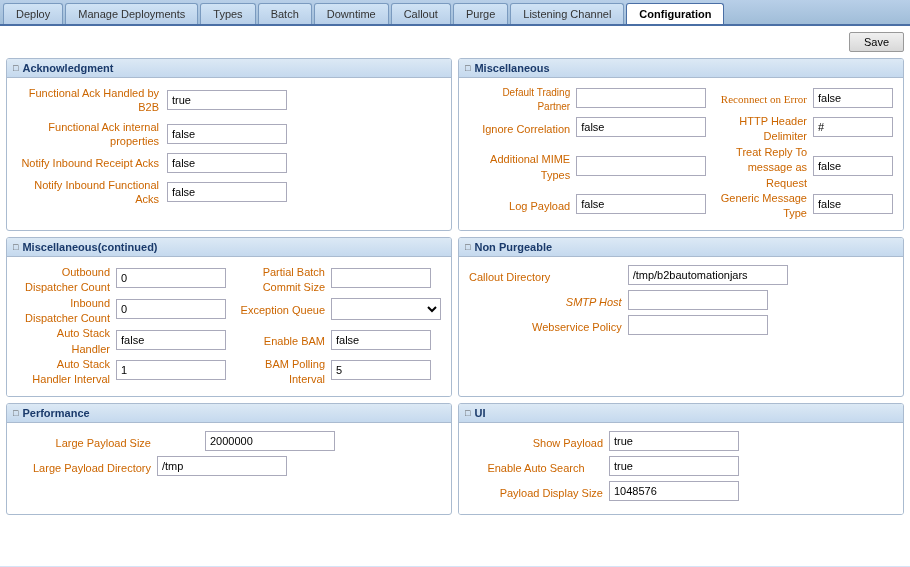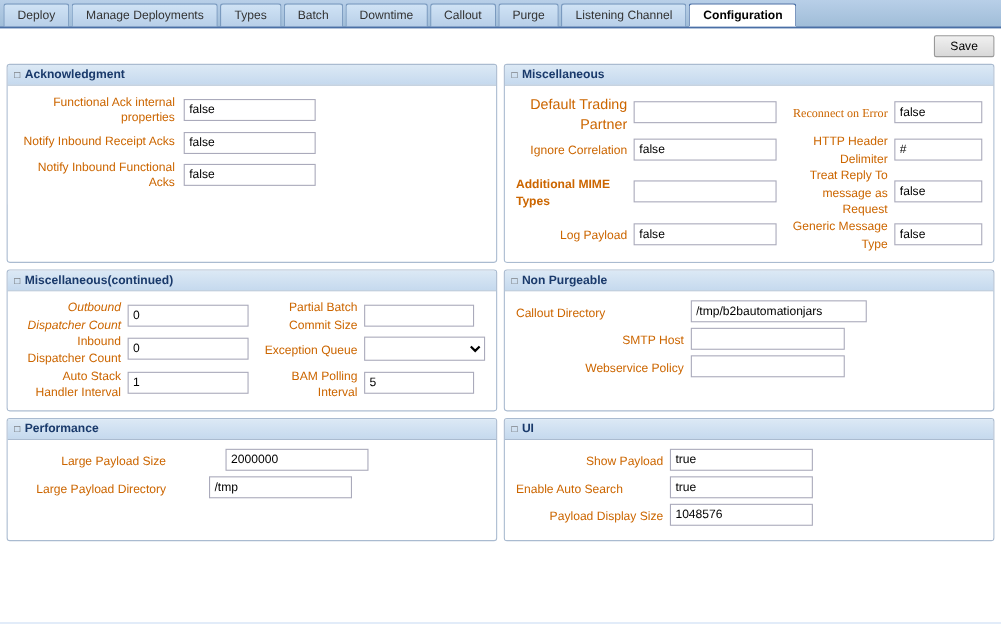--- a/index.html
+++ b/index.html
@@ -137,20 +137,24 @@
 
   <div class="panels-grid">
 
     <div class="panel">
       <div class="panel-header">
         <span class="minus-icon panel-header-icon">□</span>
         <span>Acknowledgment</span>
       </div>
       <div class="panel-body">
 
+        <div class="ack-row">
+          <div class="ack-label">Functional Ack Handled by B2B</div>
+          <input class="form-input form-input-medium" type="text" value="true" style="">
+        </div>
 
         <div class="ack-row">
           <div class="ack-label">Functional Ack internal properties</div>
           <input class="form-input form-input-medium" type="text" value="false" style="">
         </div>
 
         <div class="ack-row">
           <div class="ack-label">Notify Inbound Receipt Acks</div>
           <input class="form-input form-input-medium" type="text" value="false" style="">
         </div>
@@ -164,41 +168,41 @@
 
     <div class="panel">
       <div class="panel-header">
         <span class="minus-icon panel-header-icon">□</span>
         <span>Miscellaneous</span>
       </div>
       <div class="panel-body">
         <table style="width:100%; border-collapse: collapse;">
           <tbody>
               <tr>
-            <td style="text-align:right; padding-right:6px; color:#cc6600; width:110px; line-height:1.4; vertical-align:middle; font-size:13px;">Default Trading Partner</td>
+            <td style="text-align:right; padding-right:6px; color:#cc6600; width:110px; line-height:1.4; vertical-align:middle; font-size:10px;">Default Trading Partner</td>
             <td style="vertical-align:middle; padding-bottom:4px;">
               <input class="form-input" style="width: 130px;" type="text" value="">
             </td>
             <td style="text-align:right; padding-right:6px; color:#cc6600; width:110px; line-height:1.4; vertical-align:middle; font-size:11px;font-family:Liberation Serif, serif;">Reconnect on Error</td>
             <td style="vertical-align:middle; padding-bottom:4px;">
               <input class="form-input" style="width: 80px;" type="text" value="false">
             </td>
           </tr>
           <tr>
             <td style="text-align:right; padding-right:6px; color:#cc6600; line-height:1.4; vertical-align:middle; font-size:11px;">Ignore Correlation</td>
             <td style="vertical-align:middle; padding-bottom:4px;">
               <input class="form-input" style="width: 130px;" type="text" value="false">
             </td>
             <td style="text-align:right; padding-right:6px; color:#cc6600; line-height:1.4; vertical-align:middle; font-size:11px;">HTTP Header Delimiter</td>
             <td style="vertical-align:middle; padding-bottom:4px;">
               <input class="form-input" style="width: 80px;" type="text" value="#">
             </td>
           </tr>
           <tr>
-            <td style="padding-right:6px; color:#cc6600; line-height:1.4; vertical-align:middle; font-size:11px;font-weight:bold;">Additional MIME Types</td>
+            <td style="text-align:right; padding-right:6px; color:#cc6600; line-height:1.4; vertical-align:middle; font-size:11px;">Additional MIME Types</td>
             <td style="vertical-align:middle; padding-bottom:4px;">
               <input class="form-input" style="width: 130px;" type="text" value="">
             </td>
             <td style="text-align:right; padding-right:6px; color:#cc6600; line-height:1.4; vertical-align:middle; font-size:11px;">Treat Reply To message as Request</td>
             <td style="vertical-align:middle; padding-bottom:4px;">
               <input class="form-input" style="width: 80px;" type="text" value="false">
             </td>
           </tr>
           <tr>
             <td style="text-align:right; padding-right:6px; color:#cc6600; line-height:1.4; vertical-align:middle; font-size:11px;">Log Payload</td>
@@ -217,40 +221,50 @@
 
     <div class="panel">
       <div class="panel-header">
         <span class="minus-icon panel-header-icon">□</span>
         <span>Miscellaneous(continued)</span>
       </div>
       <div class="panel-body">
         <table style="width:100%; border-collapse:collapse;">
           <tbody>
               <tr>
-            <td style="text-align:right; padding-right:6px; color:#cc6600; width:115px; line-height:1.4; vertical-align:middle; font-size:11px;font-style:italic;">Outbound Dispatcher Count</td>
+            <td style="text-align:right; padding-right:6px; color:#cc6600; width:115px; line-height:1.4; vertical-align:middle; font-size:11px;">Outbound Dispatcher Count</td>
             <td style="vertical-align:middle; padding-bottom:4px; width:120px;">
               <input class="form-input" style="width: 110px;" type="text" value="0">
             </td>
             <td style="text-align:right; padding-right:6px; color:#cc6600; width:115px; line-height:1.4; vertical-align:middle; font-size:11px;">Partial Batch Commit Size</td>
             <td style="vertical-align:middle; padding-bottom:4px;">
               <input class="form-input" style="width: 100px;" type="text" value="">
             </td>
           </tr>
           <tr>
             <td style="text-align:right; padding-right:6px; color:#cc6600; line-height:1.4; vertical-align:middle; font-size:11px;">Inbound Dispatcher Count</td>
             <td style="vertical-align:middle; padding-bottom:4px;">
               <input class="form-input" style="width: 110px;" type="text" value="0">
             </td>
             <td style="text-align:right; padding-right:6px; color:#cc6600; line-height:1.4; vertical-align:middle; font-size:11px;">Exception Queue</td>
             <td style="vertical-align:middle; padding-bottom:4px;">
               <select class="form-input" style="width:110px;"></select>
             </td>
           </tr>
           <tr>
+            <td style="text-align:right; padding-right:6px; color:#cc6600; line-height:1.4; vertical-align:middle; font-size:11px;">Auto Stack Handler</td>
+            <td style="vertical-align:middle; padding-bottom:4px;">
+              <input class="form-input" style="width: 110px;" type="text" value="false">
+            </td>
+            <td style="text-align:right; padding-right:6px; color:#cc6600; line-height:1.4; vertical-align:middle; font-size:11px;">Enable BAM</td>
+            <td style="vertical-align:middle; padding-bottom:4px;">
+              <input class="form-input" style="width: 100px;" type="text" value="false">
+            </td>
+          </tr>
+          <tr>
             <td style="text-align:right; padding-right:6px; color:#cc6600; line-height:1.4; vertical-align:middle; font-size:11px;">Auto Stack Handler Interval</td>
             <td style="vertical-align:middle; padding-bottom:4px;">
               <input class="form-input" style="width: 110px;" type="text" value="1">
             </td>
             <td style="text-align:right; padding-right:6px; color:#cc6600; line-height:1.4; vertical-align:middle; font-size:11px;">BAM Polling Interval</td>
             <td style="vertical-align:middle; padding-bottom:4px;">
               <input class="form-input" style="width: 100px;" type="text" value="5">
             </td>
           </tr>
         </tbody>
@@ -266,21 +280,21 @@
       <div class="panel-body">
         <table style="width:100%; border-collapse:collapse;">
           <tbody>
           <tr>
             <td style="text-align:left; padding-right:6px; color:#cc6600; line-height:1.4; vertical-align:middle; font-size:11px;">Callout Directory</td>
             <td style="vertical-align:middle; padding-bottom:5px;">
               <input class="form-input" style="width: 160px;" type="text" value="/tmp/b2bautomationjars">
             </td>
           </tr>
           <tr>
-            <td style="text-align:right; padding-right:6px; color:#cc6600; line-height:1.4; vertical-align:middle; font-size:11px;">SMTP Host</td>
+            <td style="text-align:right; padding-right:6px; color:#cc6600; line-height:1.4; vertical-align:middle; font-size:11px;font-style:italic;">SMTP Host</td>
             <td style="vertical-align:middle; padding-bottom:5px;">
               <input class="form-input" style="width: 140px;" type="text" value="">
             </td>
           </tr>
           <tr>
             <td style="text-align:right; padding-right:6px; color:#cc6600; line-height:1.4; vertical-align:middle; font-size:11px;">Webservice Policy</td>
             <td style="vertical-align:middle; padding-bottom:5px;">
               <input class="form-input" style="width: 140px;" type="text" value="">
             </td>
           </tr>
@@ -299,21 +313,21 @@
           <tbody>
               <tr>
             <td style="text-align:right; padding-right:6px; color:#cc6600; width:140px; line-height:1.4; vertical-align:middle; font-size:11px;">Large Payload Size</td>
             <td style="vertical-align:middle; padding-bottom:5px;padding-left:48px;">
               <input class="form-input" style="width: 130px;" type="text" value="2000000">
             </td>
           </tr>
           <tr>
             <td style="text-align:right; padding-right:6px; color:#cc6600; line-height:1.4; vertical-align:middle; font-size:11px;">Large Payload Directory</td>
             <td style="vertical-align:middle; padding-bottom:5px;">
-              <input class="form-input" style="width: 130px; margin-left: 33px;" type="text" value="/tmp">
+              <input class="form-input" style="width: 130px;" type="text" value="/tmp">
             </td>
           </tr>
         </tbody>
           </table>
       </div>
     </div>
 
     <div class="panel">
       <div class="panel-header">
         <span class="minus-icon panel-header-icon">□</span>
@@ -322,21 +336,21 @@
       <div class="panel-body">
         <table style="width:100%; border-collapse:collapse;">
           <tbody>
               <tr>
             <td style="text-align:right; padding-right:6px; color:#cc6600; width:140px; line-height:1.4; vertical-align:middle; font-size:11px;">Show Payload</td>
             <td style="vertical-align:middle; padding-bottom:5px;">
               <input class="form-input" style="width: 130px;" type="text" value="true">
             </td>
           </tr>
           <tr>
-            <td style="text-align:left; padding-right:6px; color:#cc6600; line-height:1.4; vertical-align:middle; font-size:11px;">Enable Auto Search</td>
+            <td style="text-align:center; padding-right:6px; color:#cc6600; line-height:1.4; vertical-align:middle; font-size:11px;">Enable Auto Search</td>
             <td style="vertical-align:middle; padding-bottom:5px;">
               <input class="form-input" style="width: 130px;" type="text" value="true">
             </td>
           </tr>
           <tr>
             <td style="text-align:right; padding-right:6px; color:#cc6600; line-height:1.4; vertical-align:middle; font-size:11px;">Payload Display Size</td>
             <td style="vertical-align:middle; padding-bottom:5px;">
               <input class="form-input" style="width: 130px;" type="text" value="1048576">
             </td>
           </tr>

